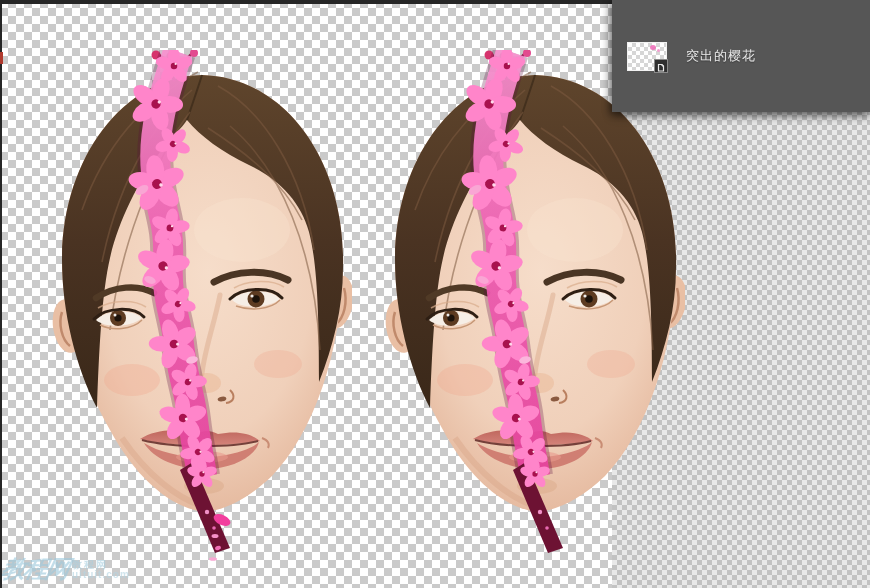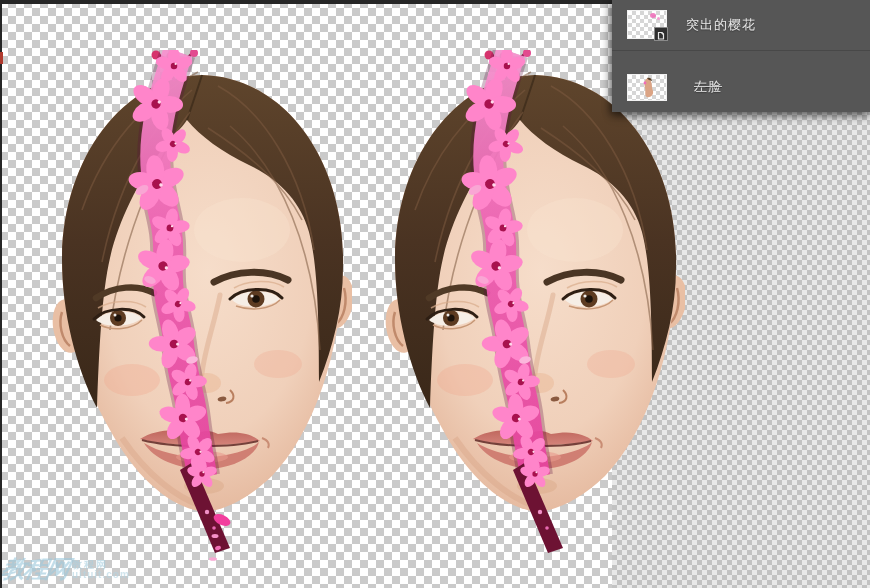--- a/index.html
+++ b/index.html
@@ -244,30 +244,20 @@
       <span class="pink-smudge2"></span>
       <span class="smart-badge">
         <svg width="12" height="12" viewBox="0 0 12 12">
             <path d="M3.5,2.5 h3.5 l1.5,1.5 v5 h-5 z" fill="none" stroke="#e8e8e8" stroke-width="1.2"></path>
             <path d="M7,2.5 v1.5 h1.5" fill="none" stroke="#e8e8e8" stroke-width="1"></path>
           </svg>
       </span>
     </div>
     <span class="layer-label">突出的樱花</span>
   </div>
-  <div class="layer-row row-3">
-    <div class="layer-thumb">
-      <svg width="38" height="25" viewBox="0 0 38 25" style="position:absolute;left:0;top:0">
-        <path d="M20,3 C25,6 23,11 25,16 C26,20 22,23 19,22 C16,21 18,17 17,13 C16,8 16,5 20,3 Z" fill="#dba485"></path>
-        <path d="M19,3 C22,2 24,4 24,6 C22,5 20,5 19,3 Z" fill="#5a4129"></path>
-        <circle cx="17" cy="8" r="1.4" fill="#f06bb8"></circle>
-      </svg>
-    </div>
-    <span class="layer-label">左脸</span>
-  </div>
 </div>
 
 <div class="watermark">
   <span class="wm-logo">教程网</span>
   <span class="wm-col">
     <span class="wm-l1">教程网</span>
     <span class="wm-l2">uituit.com</span>
   </span>
 </div>
 

